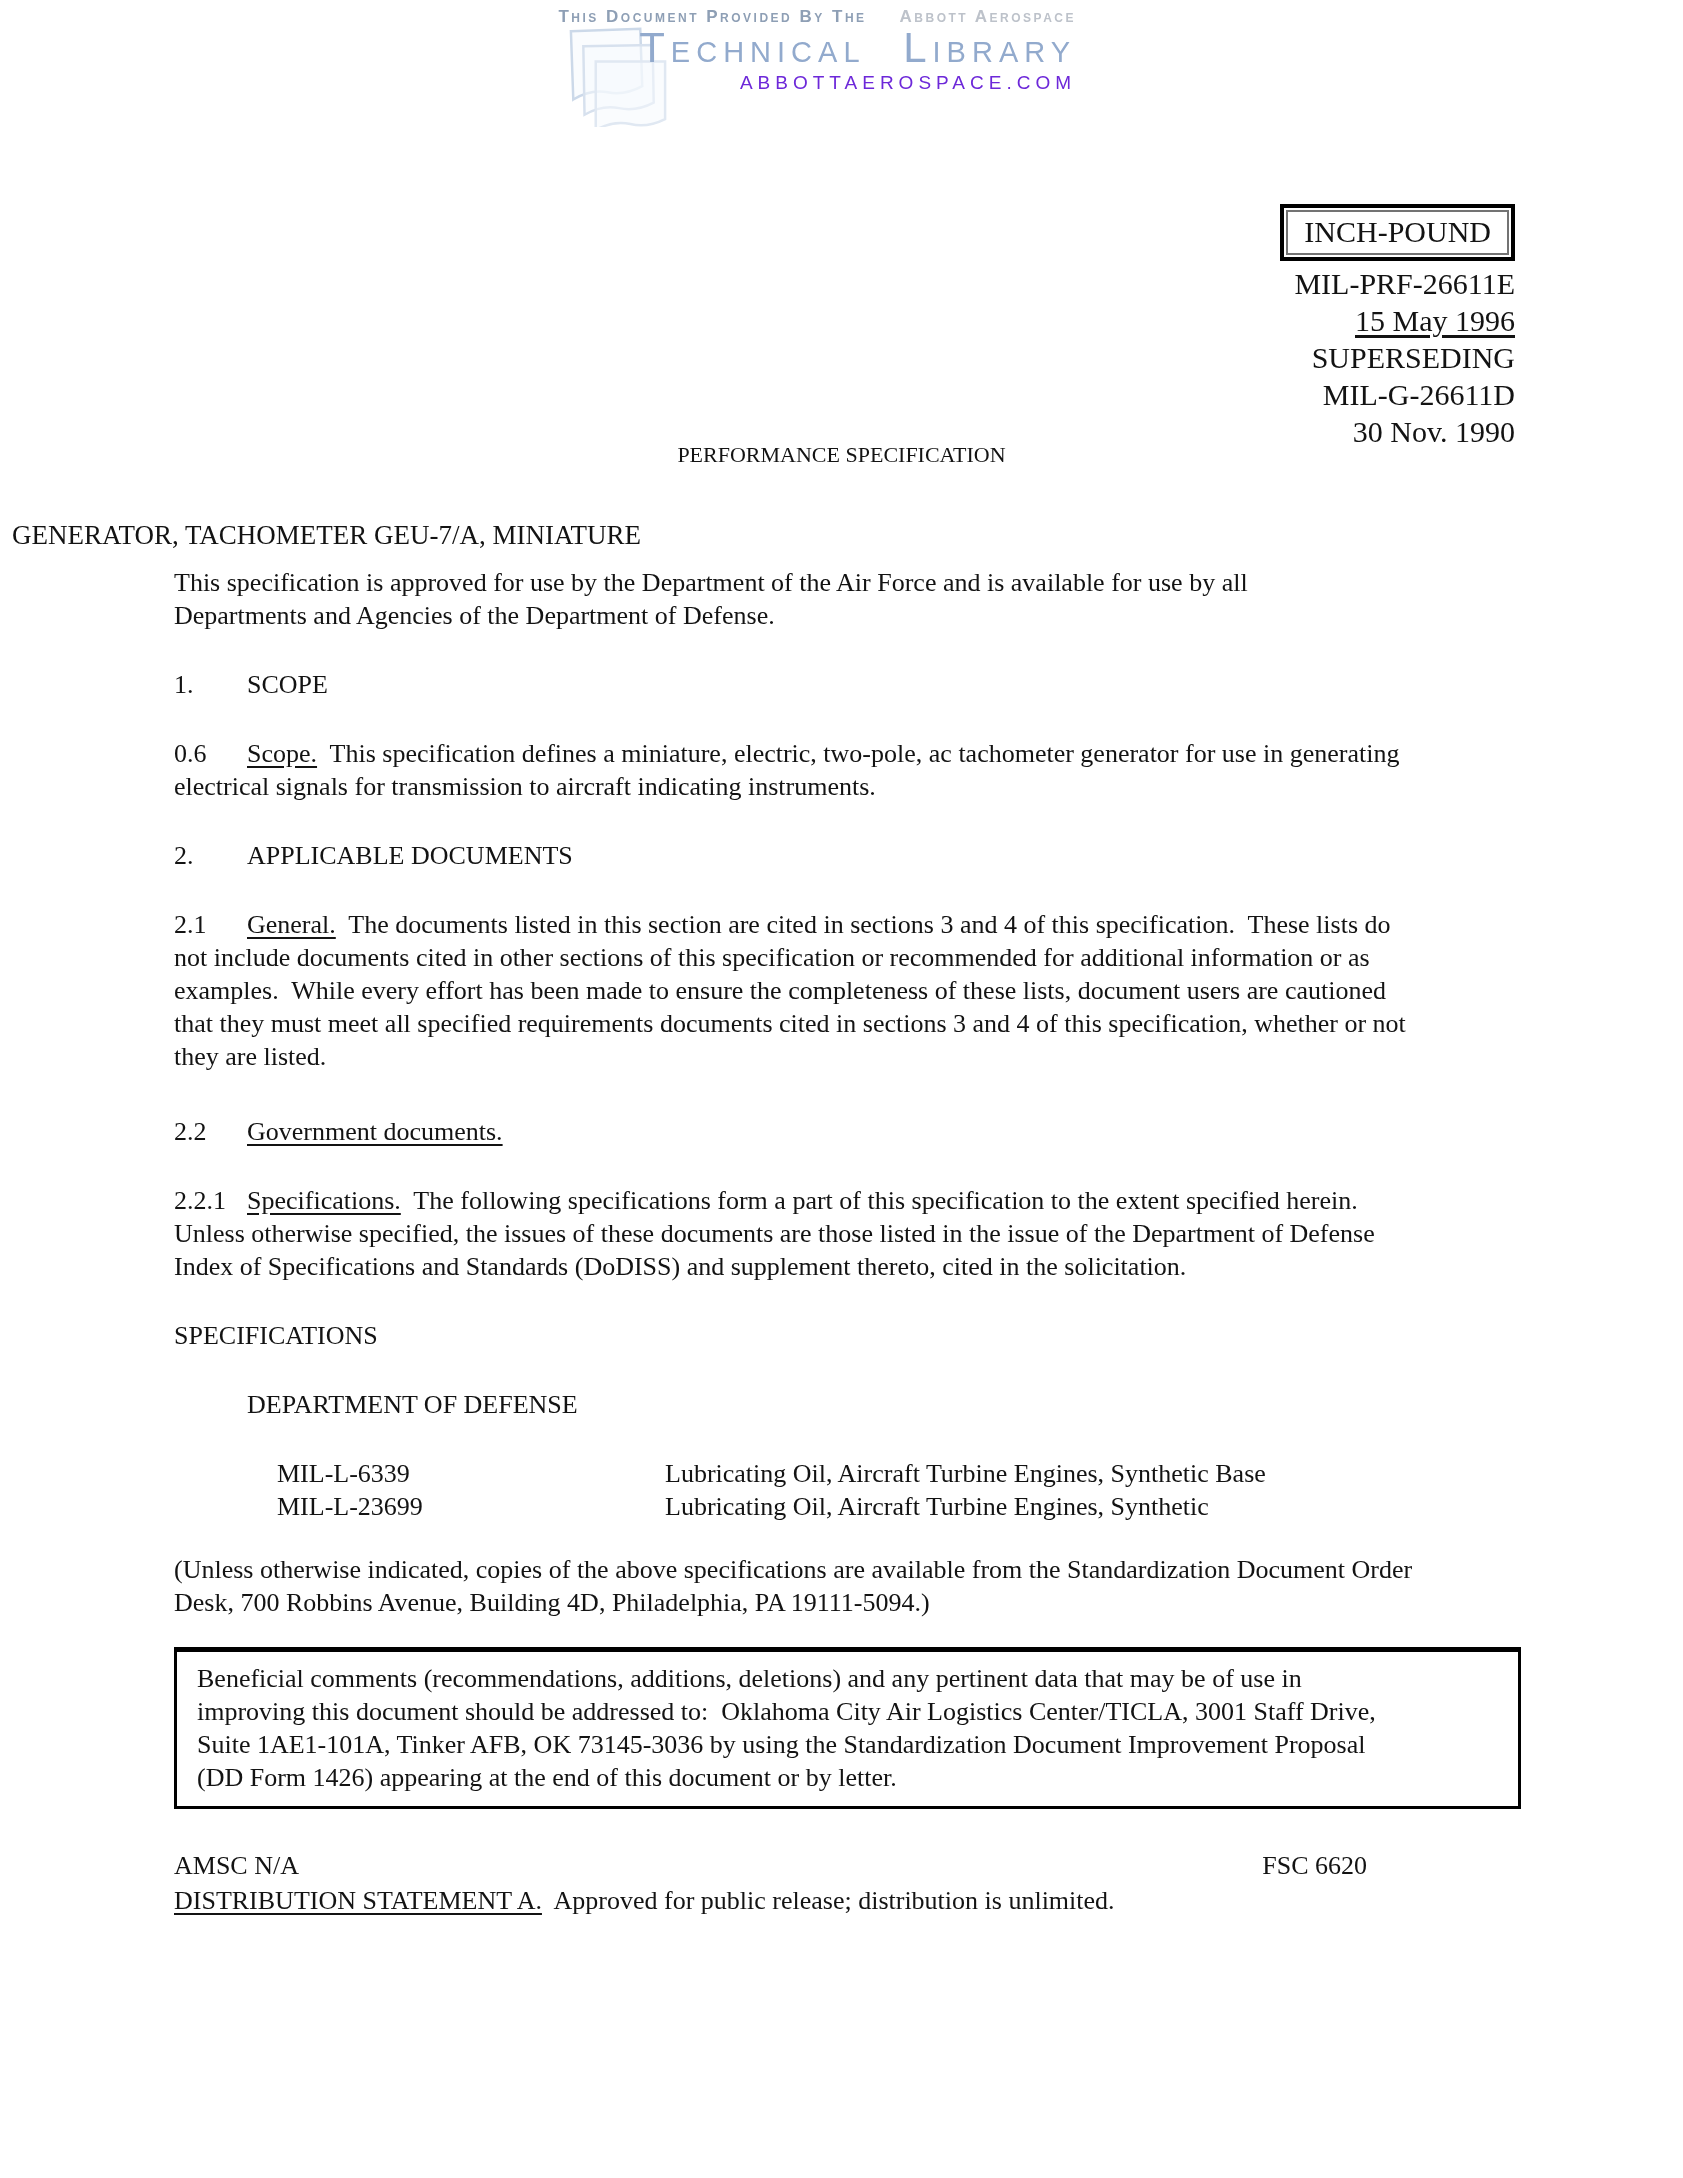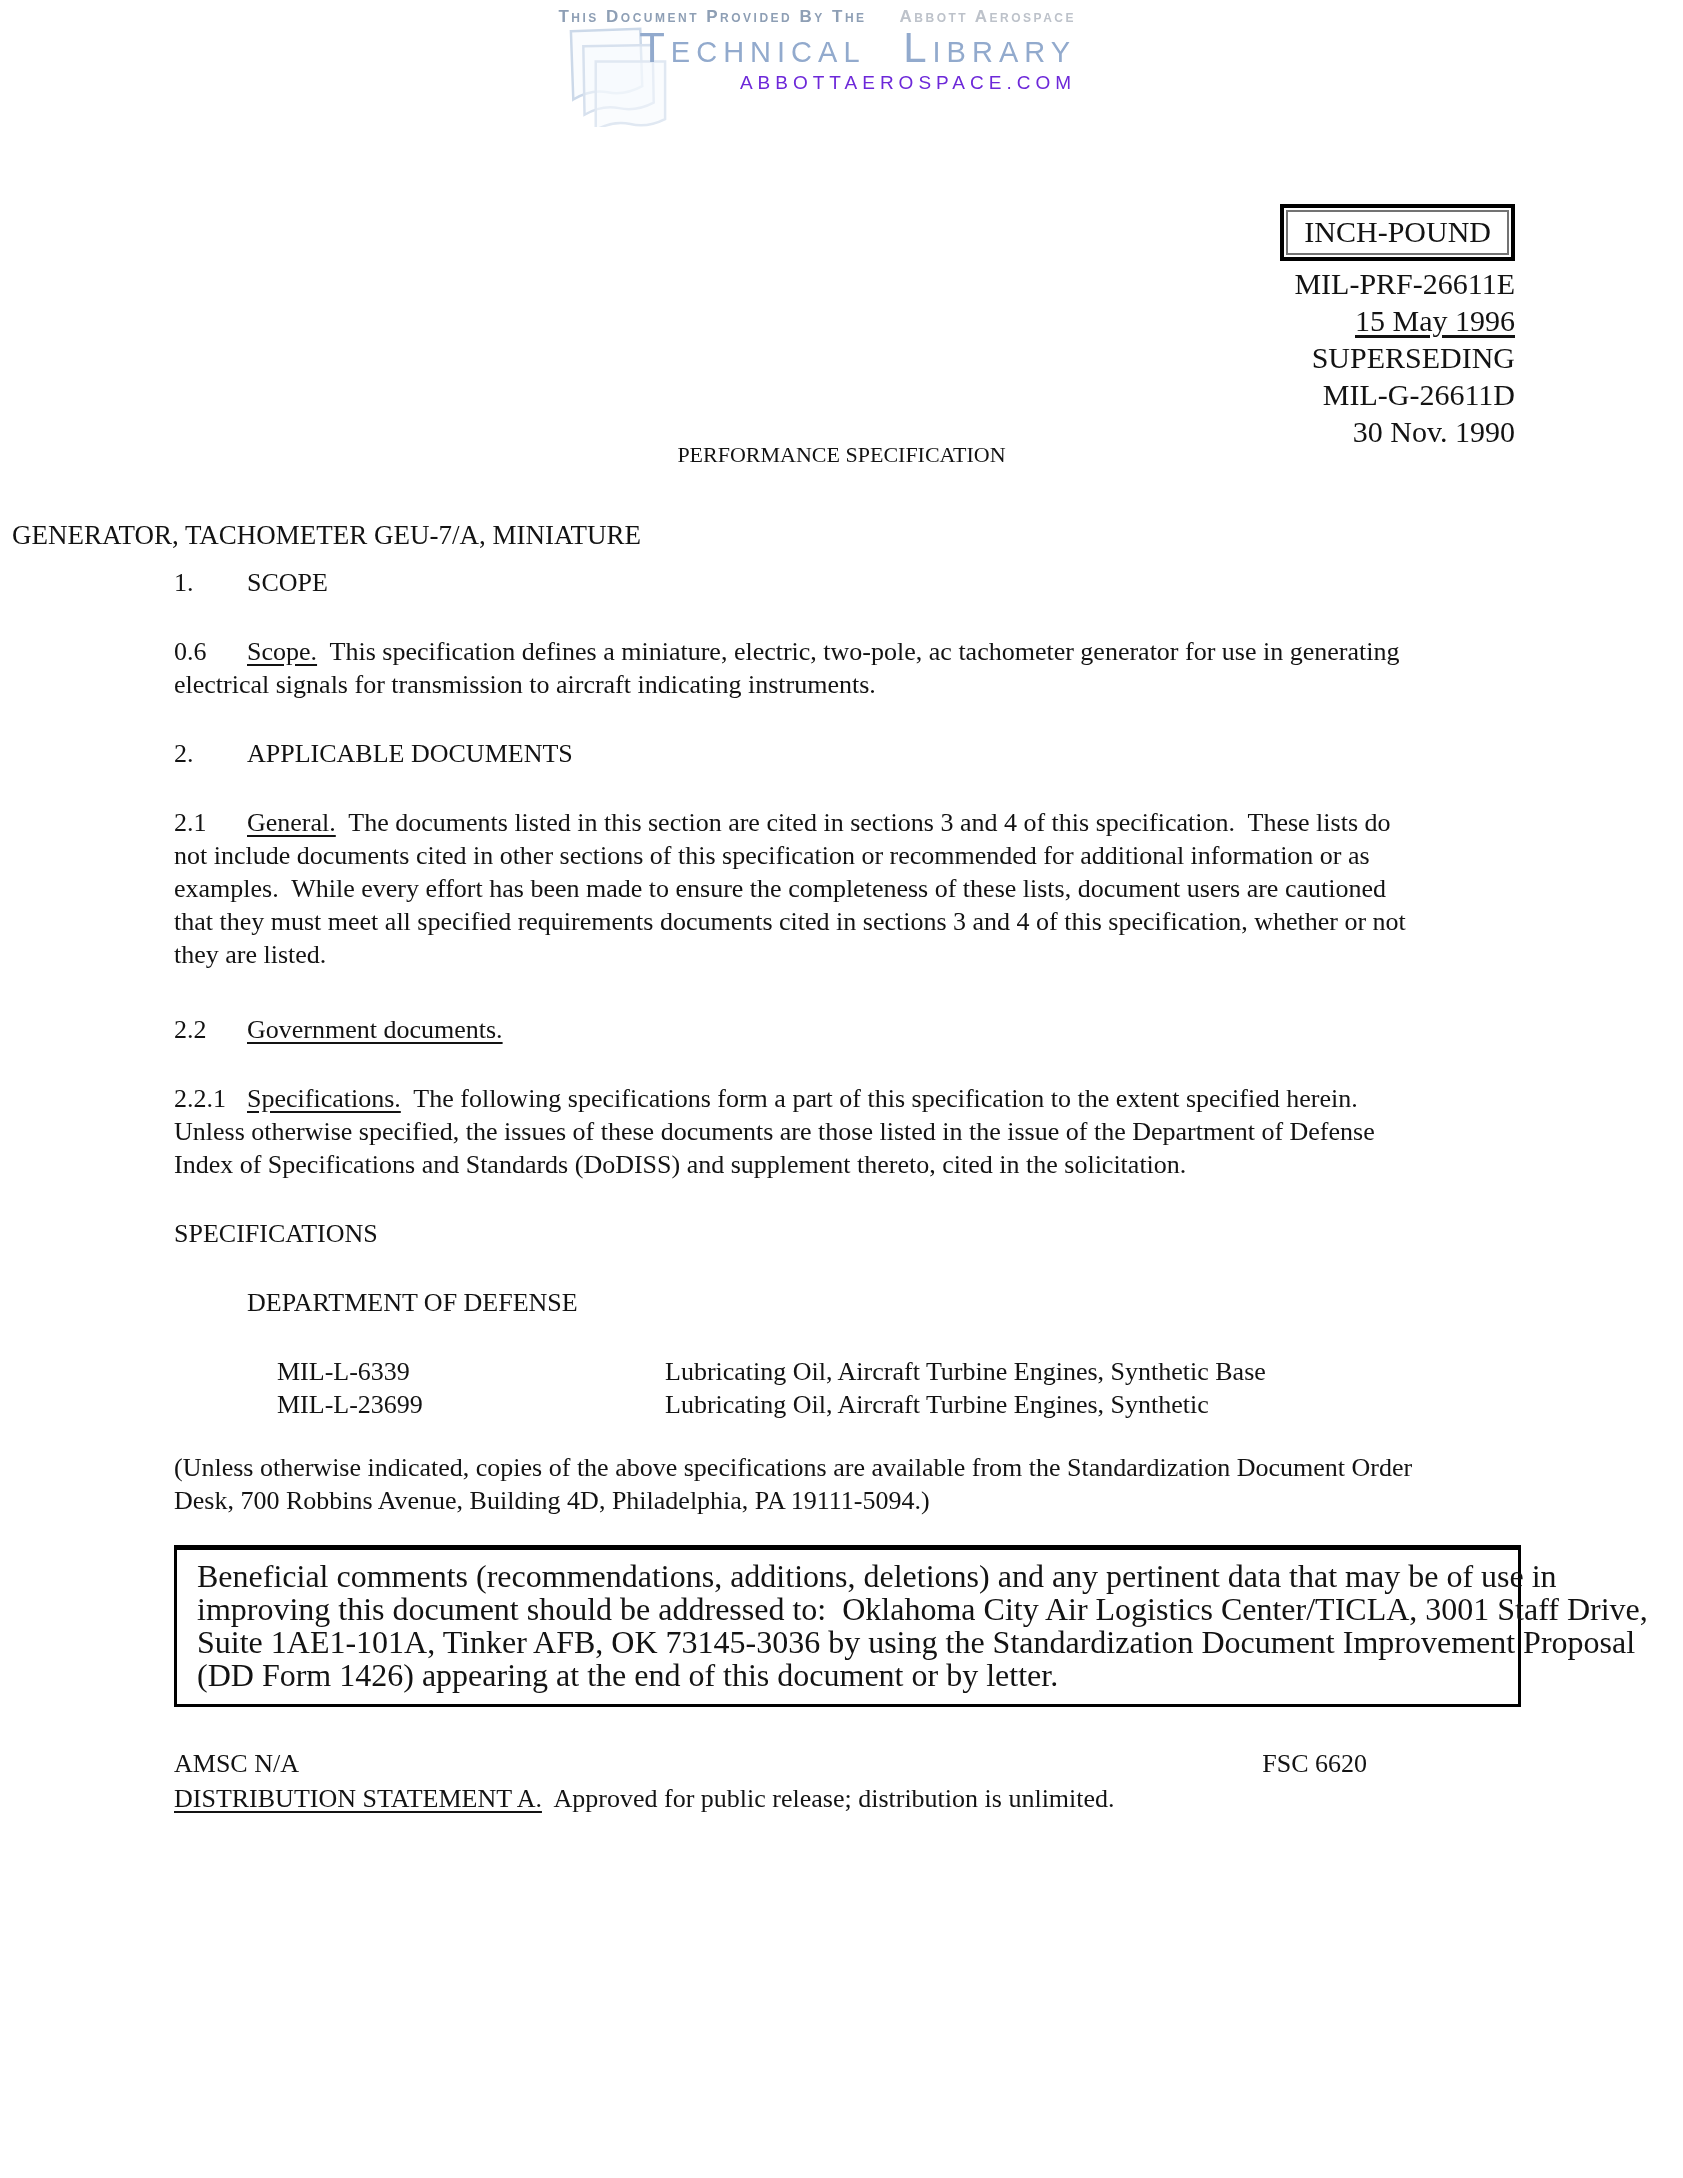--- a/index.html
+++ b/index.html
@@ -38,21 +38,21 @@
   .sec-num { display: inline-block; min-width: 73px; }
   .indent-1 { margin-left: 73px; }
   .spec-rows { margin: 0 0 30px 0; }
   .spec-row { display: flex; margin-left: 103px; line-height: 33px; }
   .spec-id { width: 388px; flex: none; }
   .spec-desc { flex: 1; }
   .avail-note { margin-bottom: 28px; }
 
   
   .comment-box { border: 3px solid #000; border-top-width: 5px; padding: 10px 18px 12px 20px; margin: 0 0 40px 0; width: 1303px; }
-  .comment-box p { margin: 0; white-space: pre; font-size: 32px; line-height: 33px; }
+  .comment-box p { margin: 0; white-space: pre; font-size: 26px; line-height: 33px; }
 
   
   .footer-row { display: flex; justify-content: space-between; width: 1193px; margin-bottom: 2px; }
   .dist-line { margin: 0; white-space: pre; }
 </style>
 </head>
 <body>
 
 <div class="page">
 
@@ -83,20 +83,22 @@
     <div>SUPERSEDING</div>
     <div>MIL-G-26611D</div>
     <div>30 Nov. 1990</div>
   </div>
 
   <h1 class="title-1">PERFORMANCE SPECIFICATION</h1>
   <h2 class="title-2">GENERATOR, TACHOMETER GEU-7/A, MINIATURE</h2>
 
   <div class="main">
 
+    <p class="para">This specification is approved for use by the Department of the Air Force and is available for use by all
+Departments and Agencies of the Department of Defense.</p>
 
     <p class="para"><span class="sec-num">1.</span><span>SCOPE</span></p>
 
     <p class="para"><span class="sec-num">0.6</span><span class="u">Scope.</span><span>  This specification defines a miniature, electric, two-pole, ac tachometer generator for use in generating
 electrical signals for transmission to aircraft indicating instruments.</span></p>
 
     <p class="para"><span class="sec-num">2.</span><span>APPLICABLE DOCUMENTS</span></p>
 
     <p class="para tight"><span class="sec-num">2.1</span><span class="u">General.</span><span>  The documents listed in this section are cited in sections 3 and 4 of this specification.  These lists do
 not include documents cited in other sections of this specification or recommended for additional information or as

